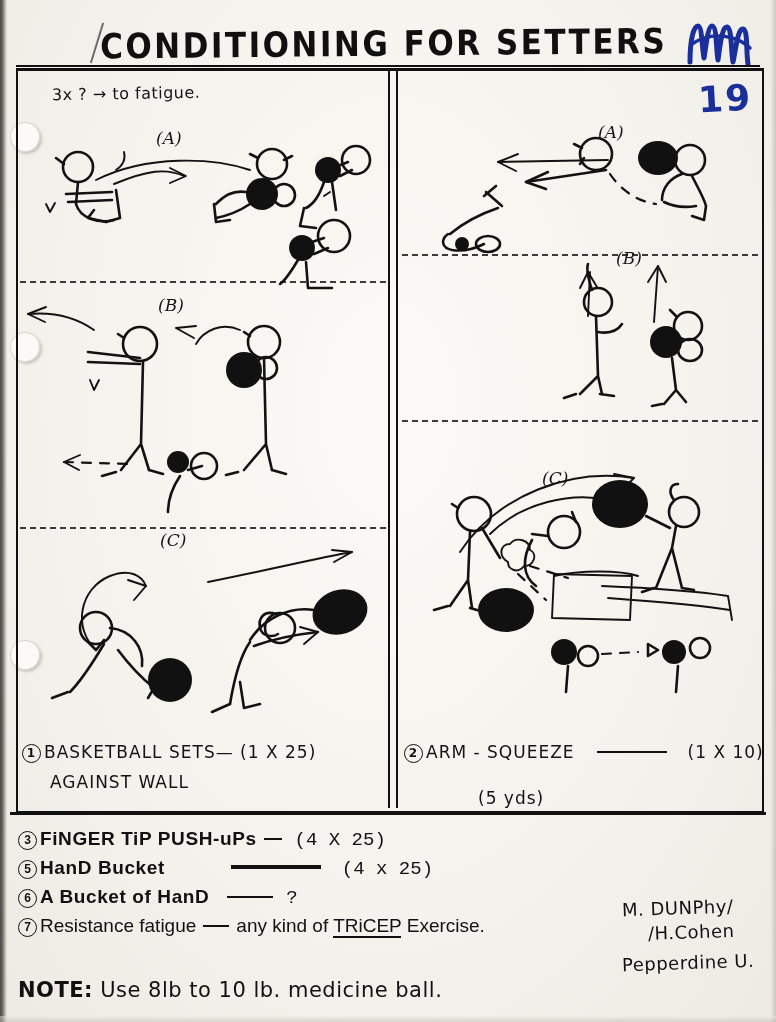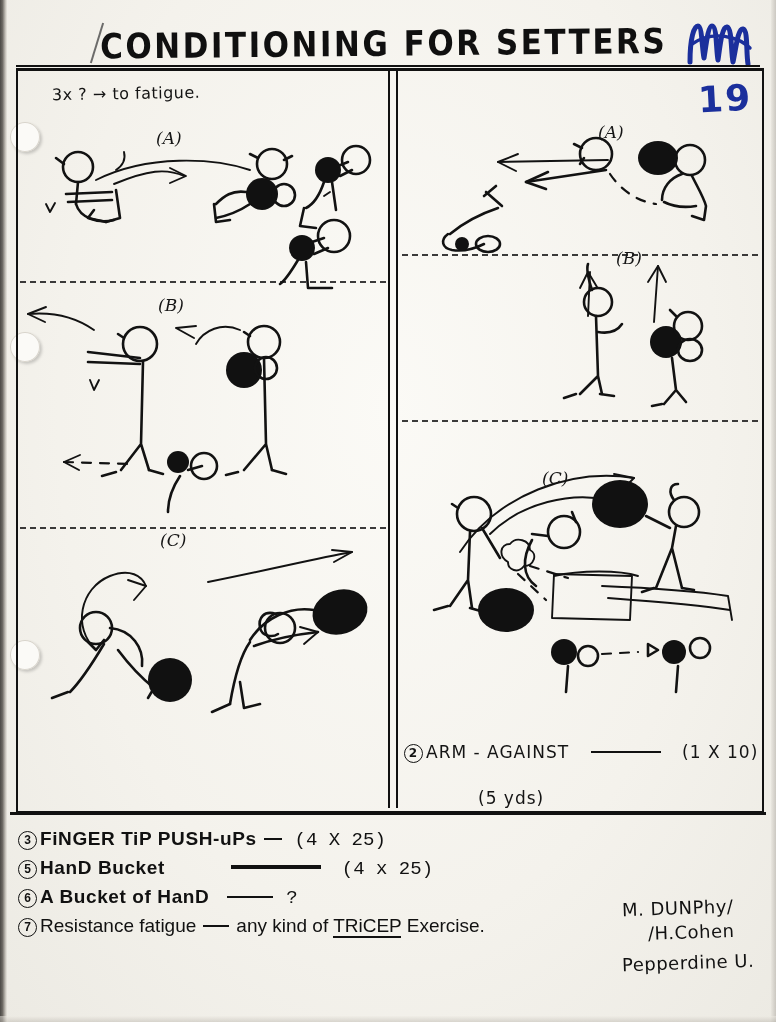--- a/index.html
+++ b/index.html
@@ -286,20 +286,24 @@
     <path class="ink" d="M212 172 C216 148 222 124 232 110"></path>
     <path class="ink" d="M212 172 l-18 8 M222 150 l4 26 l16 -4"></path>
     <path class="ink" d="M232 108 C246 86 272 74 296 78"></path>
     <path class="ink" d="M236 114 C258 106 282 102 300 100"></path>
     <path class="ink-thin" d="M300 100 l-18 -5 M300 100 l-14 12"></path>
     <circle class="ring" cx="262" cy="96" r="15"></circle>
     <path class="ink" d="M258 82 C246 78 240 86 242 96 C244 104 254 106 260 102"></path>
     <ellipse class="blob" cx="322" cy="80" rx="28" ry="22" transform="rotate(-18 322 80)"></ellipse>
   </svg>
 
+  <div class="caption hand" style="left:22px;top:740px;">
+    <span class="circled">1</span><span>BASKETBALL SETS— (1 X 25)</span>
+    <div style="margin-left:28px;margin-top:4px;">AGAINST WALL</div>
+  </div>
 
   <div class="panel-label" style="left:598px;top:122px;">(A)</div>
   <div class="panel-label" style="left:616px;top:248px;">(B)</div>
   <div class="panel-label" style="left:542px;top:468px;">(C)</div>
 
   <div class="dashed-sep" style="left:402px;top:254px;width:356px;"></div>
   <div class="dashed-sep" style="left:402px;top:420px;width:356px;"></div>
 
   <svg style="position:absolute;left:400px;top:112px;" width="360" height="146" viewBox="0 0 360 146">
 
@@ -384,21 +388,21 @@
     <circle class="blob" cx="152" cy="190" r="13"></circle>
     <circle class="ring" cx="176" cy="194" r="10"></circle>
     <path class="dash" d="M190 192 l36 -2"></path>
     <path class="ink" d="M236 182 l10 6 l-10 6 Z"></path>
     <circle class="blob" cx="262" cy="190" r="12"></circle>
     <circle class="ring" cx="288" cy="186" r="10"></circle>
     <path class="ink" d="M156 204 l-2 26 M266 204 l-2 26"></path>
   </svg>
 
   <div class="caption hand" style="left:404px;top:740px;">
-    <span class="circled">2</span><span>ARM - AGAINST</span><span class="lead-rule thin" style="width:70px;margin-left:22px;"></span><span style="margin-left:14px;">(1 X 10)</span>
+    <span class="circled">2</span><span>ARM - SQUEEZE</span><span class="lead-rule thin" style="width:70px;margin-left:22px;"></span><span style="margin-left:14px;">(1 X 10)</span>
     <div style="margin-left:74px;margin-top:20px;">(5 yds)</div>
   </div>
 
   <div id="list-rule"></div>
 
   <div id="list">
 
     <div class="list-row">
       <span class="circled">3</span><span class="lead">FiNGER TiP PUSH-uPs</span><span class="lead-rule thin" style="width:18px;"></span><span class="reps">(4 X 25)</span>
     </div>
@@ -411,20 +415,24 @@
     <div class="list-row">
       <span class="circled">6</span><span class="lead">A Bucket of HanD</span><span class="lead-rule" style="width:46px;margin-left:18px;"></span><span class="reps">?</span>
     </div>
 
     <div class="list-row">
       <span class="circled">7</span><span>Resistance fatigue</span><span class="lead-rule thin" style="width:26px;"></span><span>any kind of </span><span class="underline-word">TRiCEP</span><span> Exercise.</span>
     </div>
 
   </div>
 
+  <div id="note-row" class="hand">
+    <span class="note-label">NOTE:</span>
+    <span>Use  8lb to 10 lb. medicine ball.</span>
+  </div>
 
   <div id="signature" class="hand">
     <div id="sig-1">M. DUNPhy/</div>
     <div id="sig-2">/H.Cohen</div>
     <div id="sig-3">Pepperdine U.</div>
   </div>
 
 </div>
 
 </body></html>

